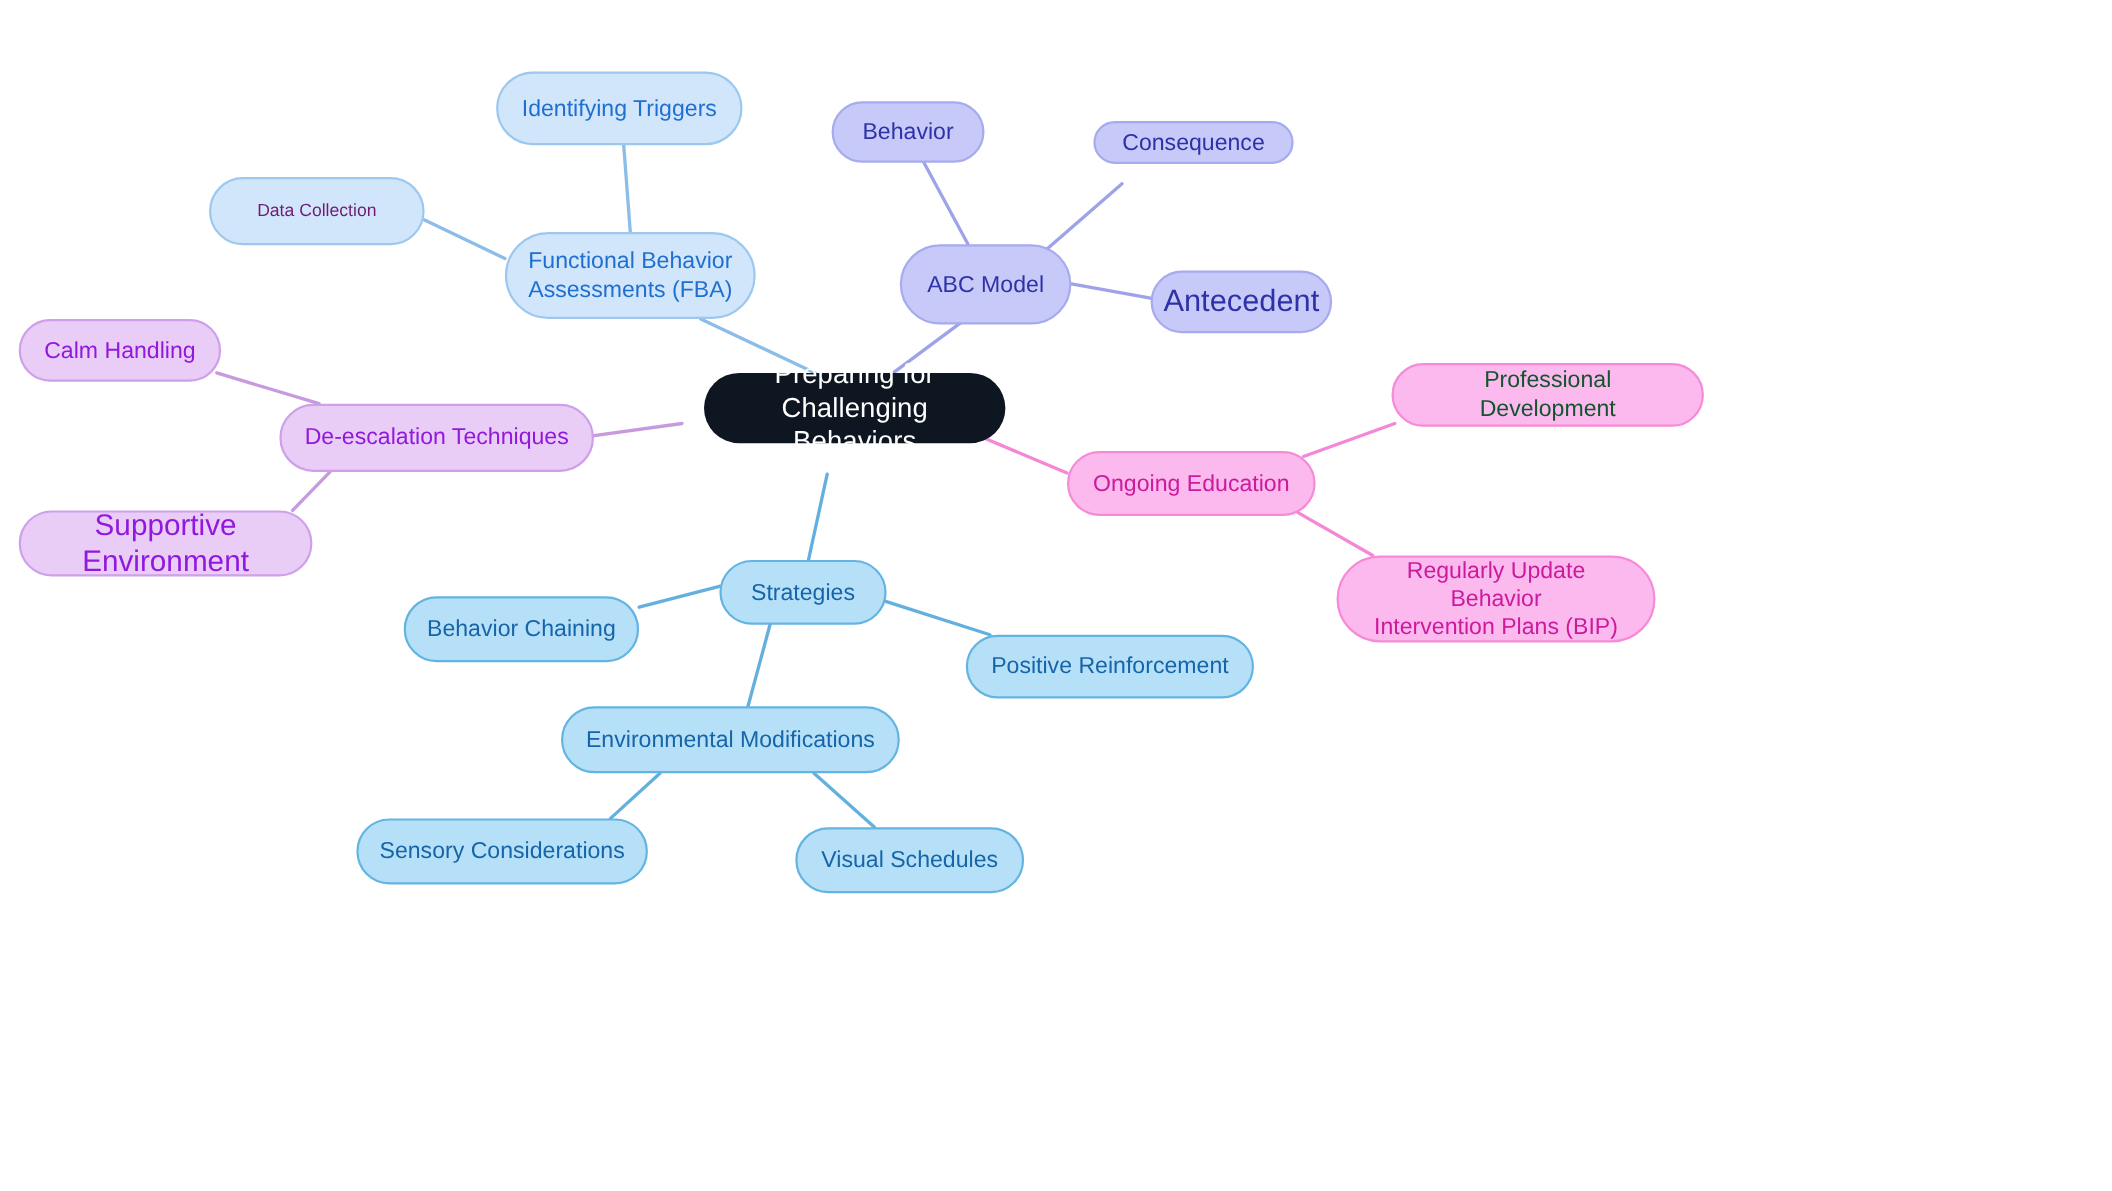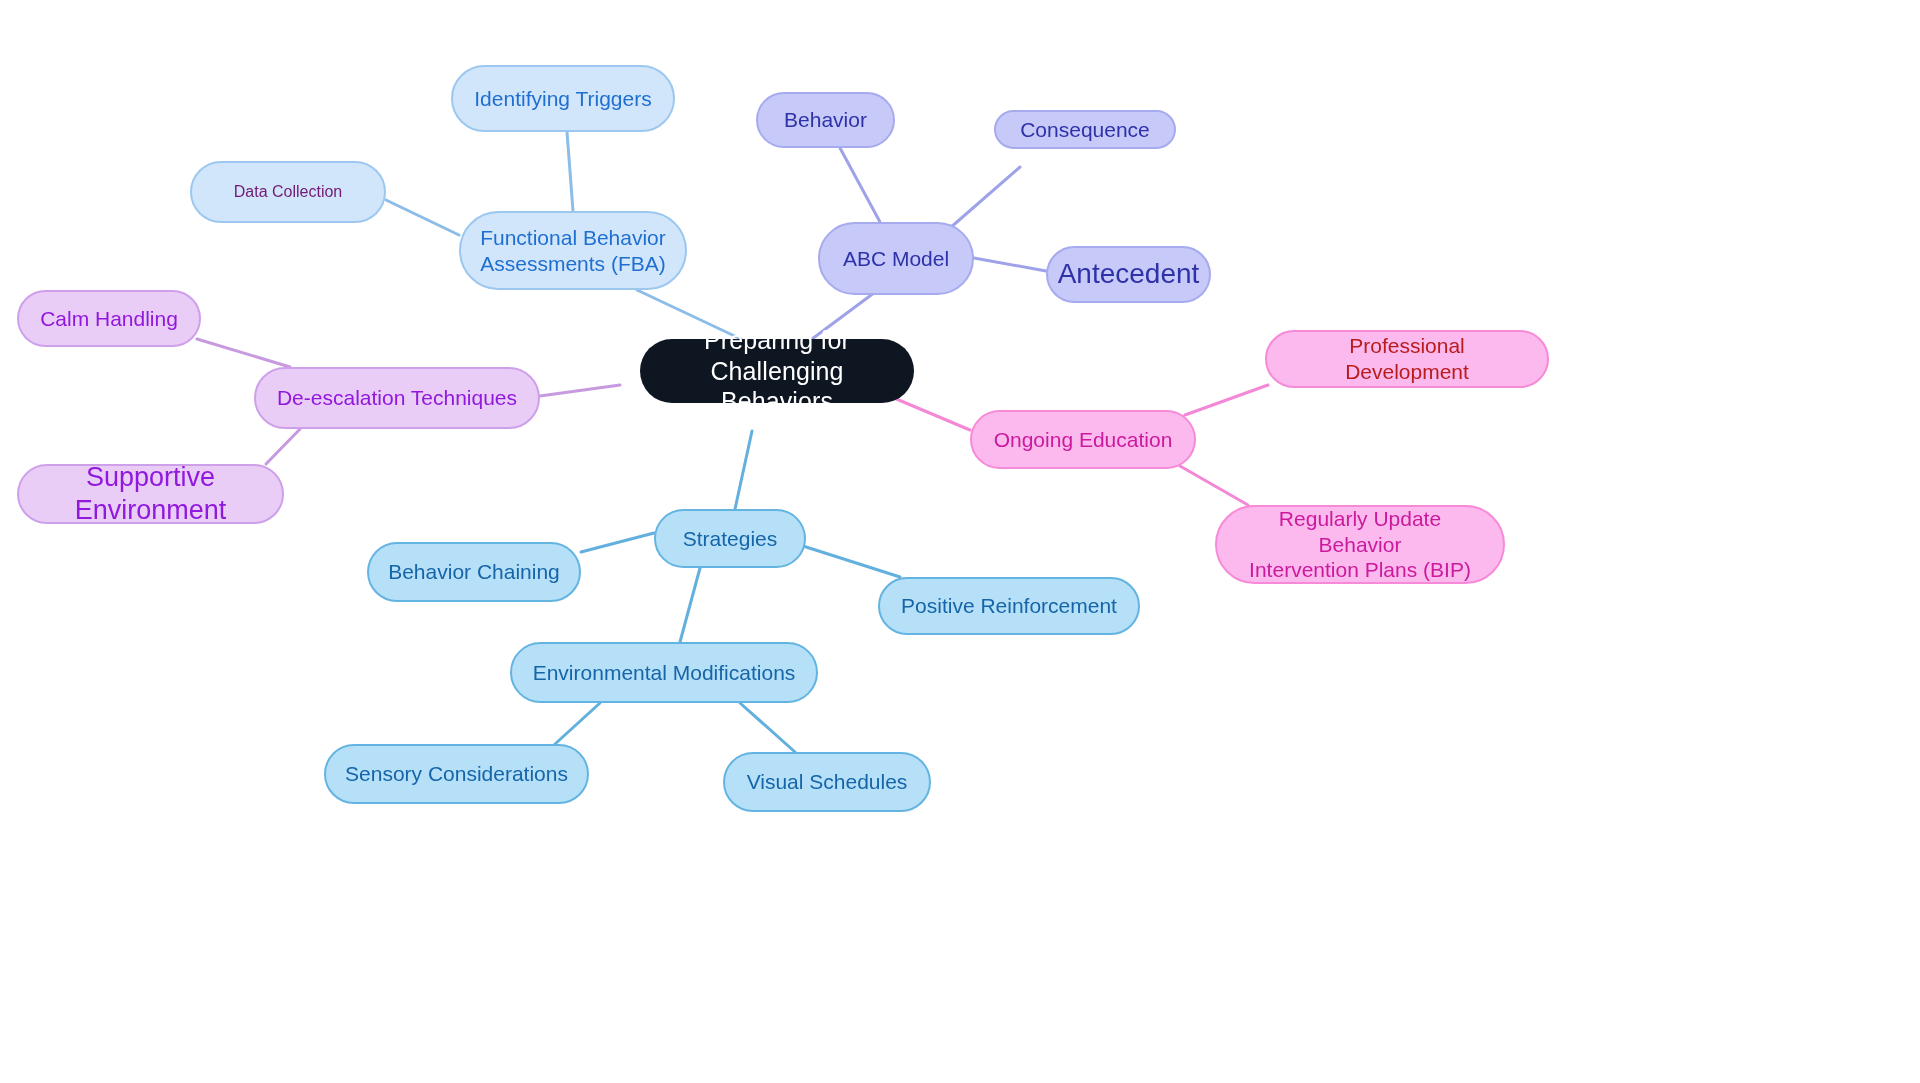--- a/index.html
+++ b/index.html
@@ -87,17 +87,17 @@
       <div class="node" style="left: 254px; top: 367px; width: 286px; height: 62px; font-size: 21px; background: rgb(233, 205, 247); border-color: rgb(207, 160, 234); color: rgb(145, 24, 221);"><span class="node-label">De-escalation Techniques</span></div>
       <div class="node" style="left: 17px; top: 290px; width: 184px; height: 57px; font-size: 21px; background: rgb(233, 205, 247); border-color: rgb(207, 160, 234); color: rgb(145, 24, 221);"><span class="node-label">Calm Handling</span></div>
       <div class="node" style="left: 17px; top: 464px; width: 267px; height: 60px; font-size: 27px; background: rgb(233, 205, 247); border-color: rgb(207, 160, 234); color: rgb(145, 24, 221);"><span class="node-label">Supportive Environment</span></div>
       <div class="node" style="left: 654px; top: 509px; width: 152px; height: 59px; font-size: 21px; background: rgb(182, 224, 248); border-color: rgb(100, 180, 226); color: rgb(21, 101, 168);"><span class="node-label">Strategies</span></div>
       <div class="node" style="left: 367px; top: 542px; width: 214px; height: 60px; font-size: 21px; background: rgb(182, 224, 248); border-color: rgb(100, 180, 226); color: rgb(21, 101, 168);"><span class="node-label">Behavior Chaining</span></div>
       <div class="node" style="left: 878px; top: 577px; width: 262px; height: 58px; font-size: 21px; background: rgb(182, 224, 248); border-color: rgb(100, 180, 226); color: rgb(21, 101, 168);"><span class="node-label">Positive Reinforcement</span></div>
       <div class="node" style="left: 510px; top: 642px; width: 308px; height: 61px; font-size: 21px; background: rgb(182, 224, 248); border-color: rgb(100, 180, 226); color: rgb(21, 101, 168);"><span class="node-label">Environmental Modifications</span></div>
       <div class="node" style="left: 324px; top: 744px; width: 265px; height: 60px; font-size: 21px; background: rgb(182, 224, 248); border-color: rgb(100, 180, 226); color: rgb(21, 101, 168);"><span class="node-label">Sensory Considerations</span></div>
       <div class="node" style="left: 723px; top: 752px; width: 208px; height: 60px; font-size: 21px; background: rgb(182, 224, 248); border-color: rgb(100, 180, 226); color: rgb(21, 101, 168);"><span class="node-label">Visual Schedules</span></div>
       <div class="node" style="left: 970px; top: 410px; width: 226px; height: 59px; font-size: 21px; background: rgb(251, 185, 238); border-color: rgb(247, 138, 216); color: rgb(204, 26, 156);"><span class="node-label">Ongoing Education</span></div>
-      <div class="node" style="left: 1265px; top: 330px; width: 284px; height: 58px; font-size: 21px; background: rgb(251, 185, 238); border-color: rgb(247, 138, 216); color: #b91c1c;"><span class="node-label">Professional Development</span></div>
+      <div class="node" style="left: 1265px; top: 330px; width: 284px; height: 58px; font-size: 21px; background: rgb(251, 185, 238); border-color: rgb(247, 138, 216); color: #14532d;"><span class="node-label">Professional Development</span></div>
       <div class="node" style="left: 1215px; top: 505px; width: 290px; height: 79px; font-size: 21px; background: rgb(251, 185, 238); border-color: rgb(247, 138, 216); color: rgb(204, 26, 156);"><span class="node-label">Regularly Update Behavior
 Intervention Plans (BIP)</span></div>
     </div>
 </div>
 
 </body></html>

